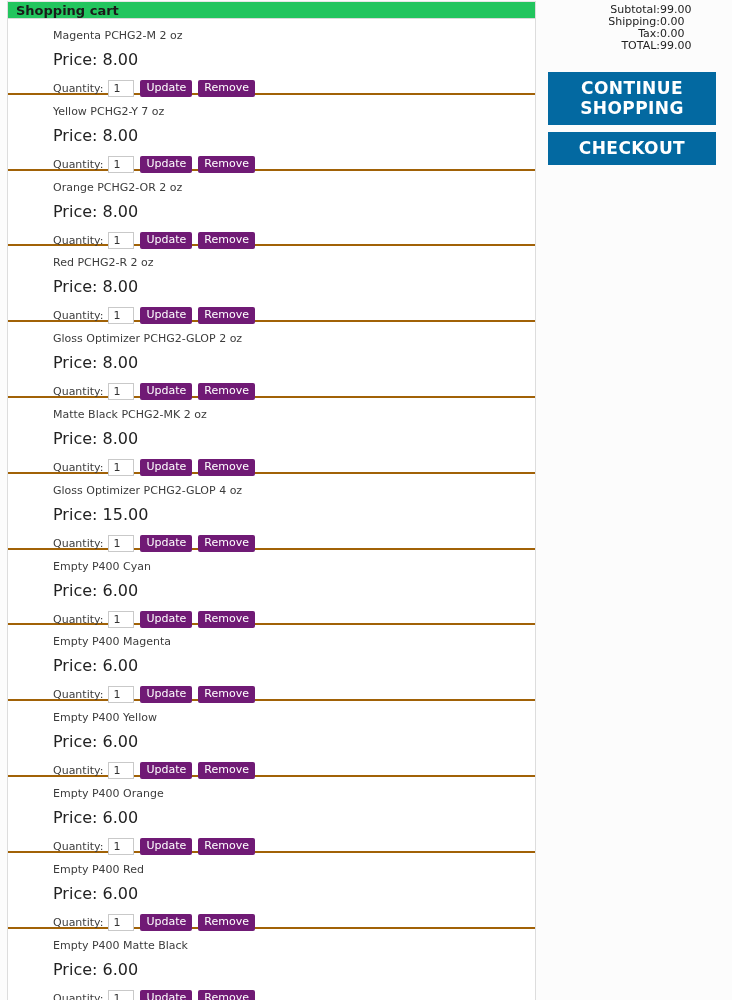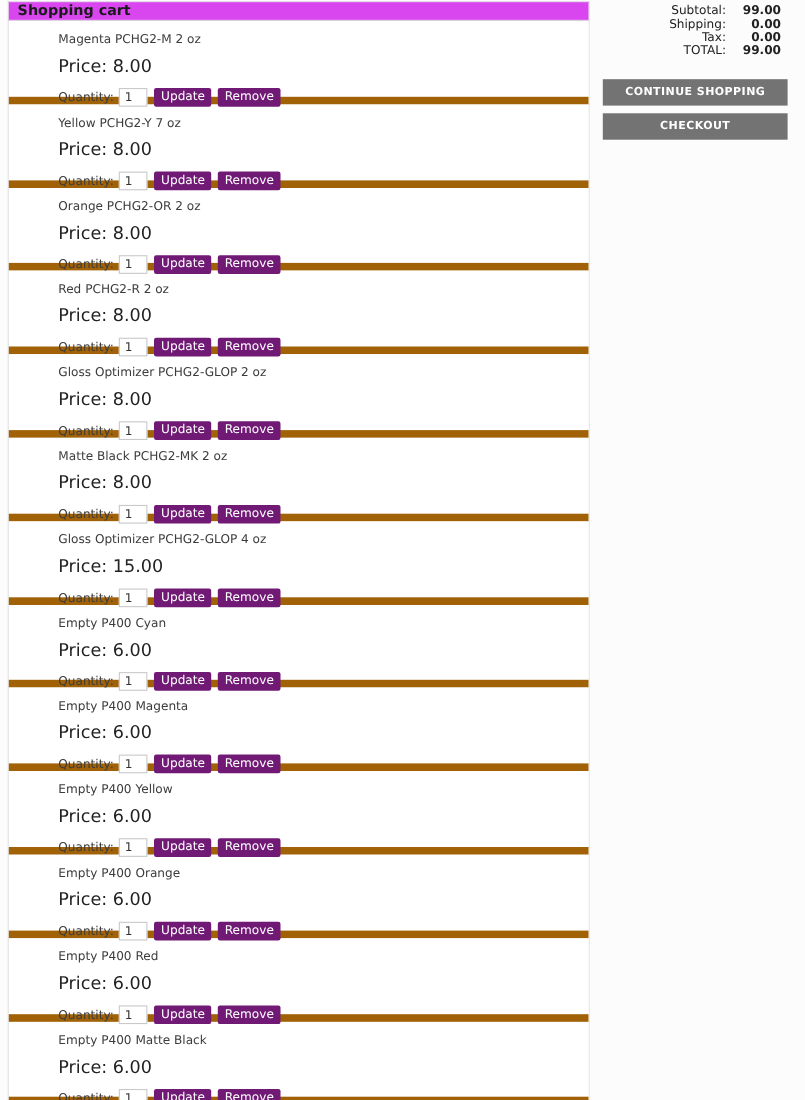--- a/index.html
+++ b/index.html
@@ -18,33 +18,33 @@
   .cart-panel {
     position: absolute;
     left: 7px;
     top: 1px;
     width: 529px;
     background: #ffffff;
     border-left: 1px solid #dddddd;
     border-right: 1px solid #dddddd;
   }
   .cart-header {
-    background: #d946ef;
+    background: #22c55e;
     border-top: 1px solid #e6e6e6;
     border-bottom: 1px solid #d9d9d9;
     font-size: 13px;
     font-weight: bold;
     color: #1a1a1a;
     padding: 2px 8px 3px 8px;
     height: 18px;
     line-height: 13px;
   }
   .cart-item {
     height: 75.8px;
-    border-bottom: 7px solid #a16207;
+    border-bottom: 2px solid #a16207;
     padding-left: 45px;
     background: #ffffff;
   }
   .item-name {
     padding-top: 10px;
     font-size: 11px;
     color: #3c3c3c;
     line-height: 13px;
   }
   .item-price {
@@ -97,33 +97,33 @@
     font-size: 11px;
     line-height: 12px;
     color: #222;
   }
   .summary-label {
     flex: 1;
     text-align: right;
   }
   .summary-value {
     width: 56px;
-    text-align: right;
-    font-weight: bold;
+    text-align: left;
+    font-weight: normal;
     padding-right: 6px;
   }
   .summary-buttons { margin-top: 20px; }
   .btn-black {
     display: block;
     width: 100%;
-    background: #737373;
+    background: #0369a1;
     color: #ffffff;
     border: none;
     font-family: inherit;
-    font-size: 10px;
+    font-size: 17px;
     font-weight: bold;
     letter-spacing: 0.4px;
     text-align: center;
     padding: 6px 0 7px 0;
     margin-bottom: 7px;
     cursor: pointer;
   }
 </style>
 </head>
 <body>

